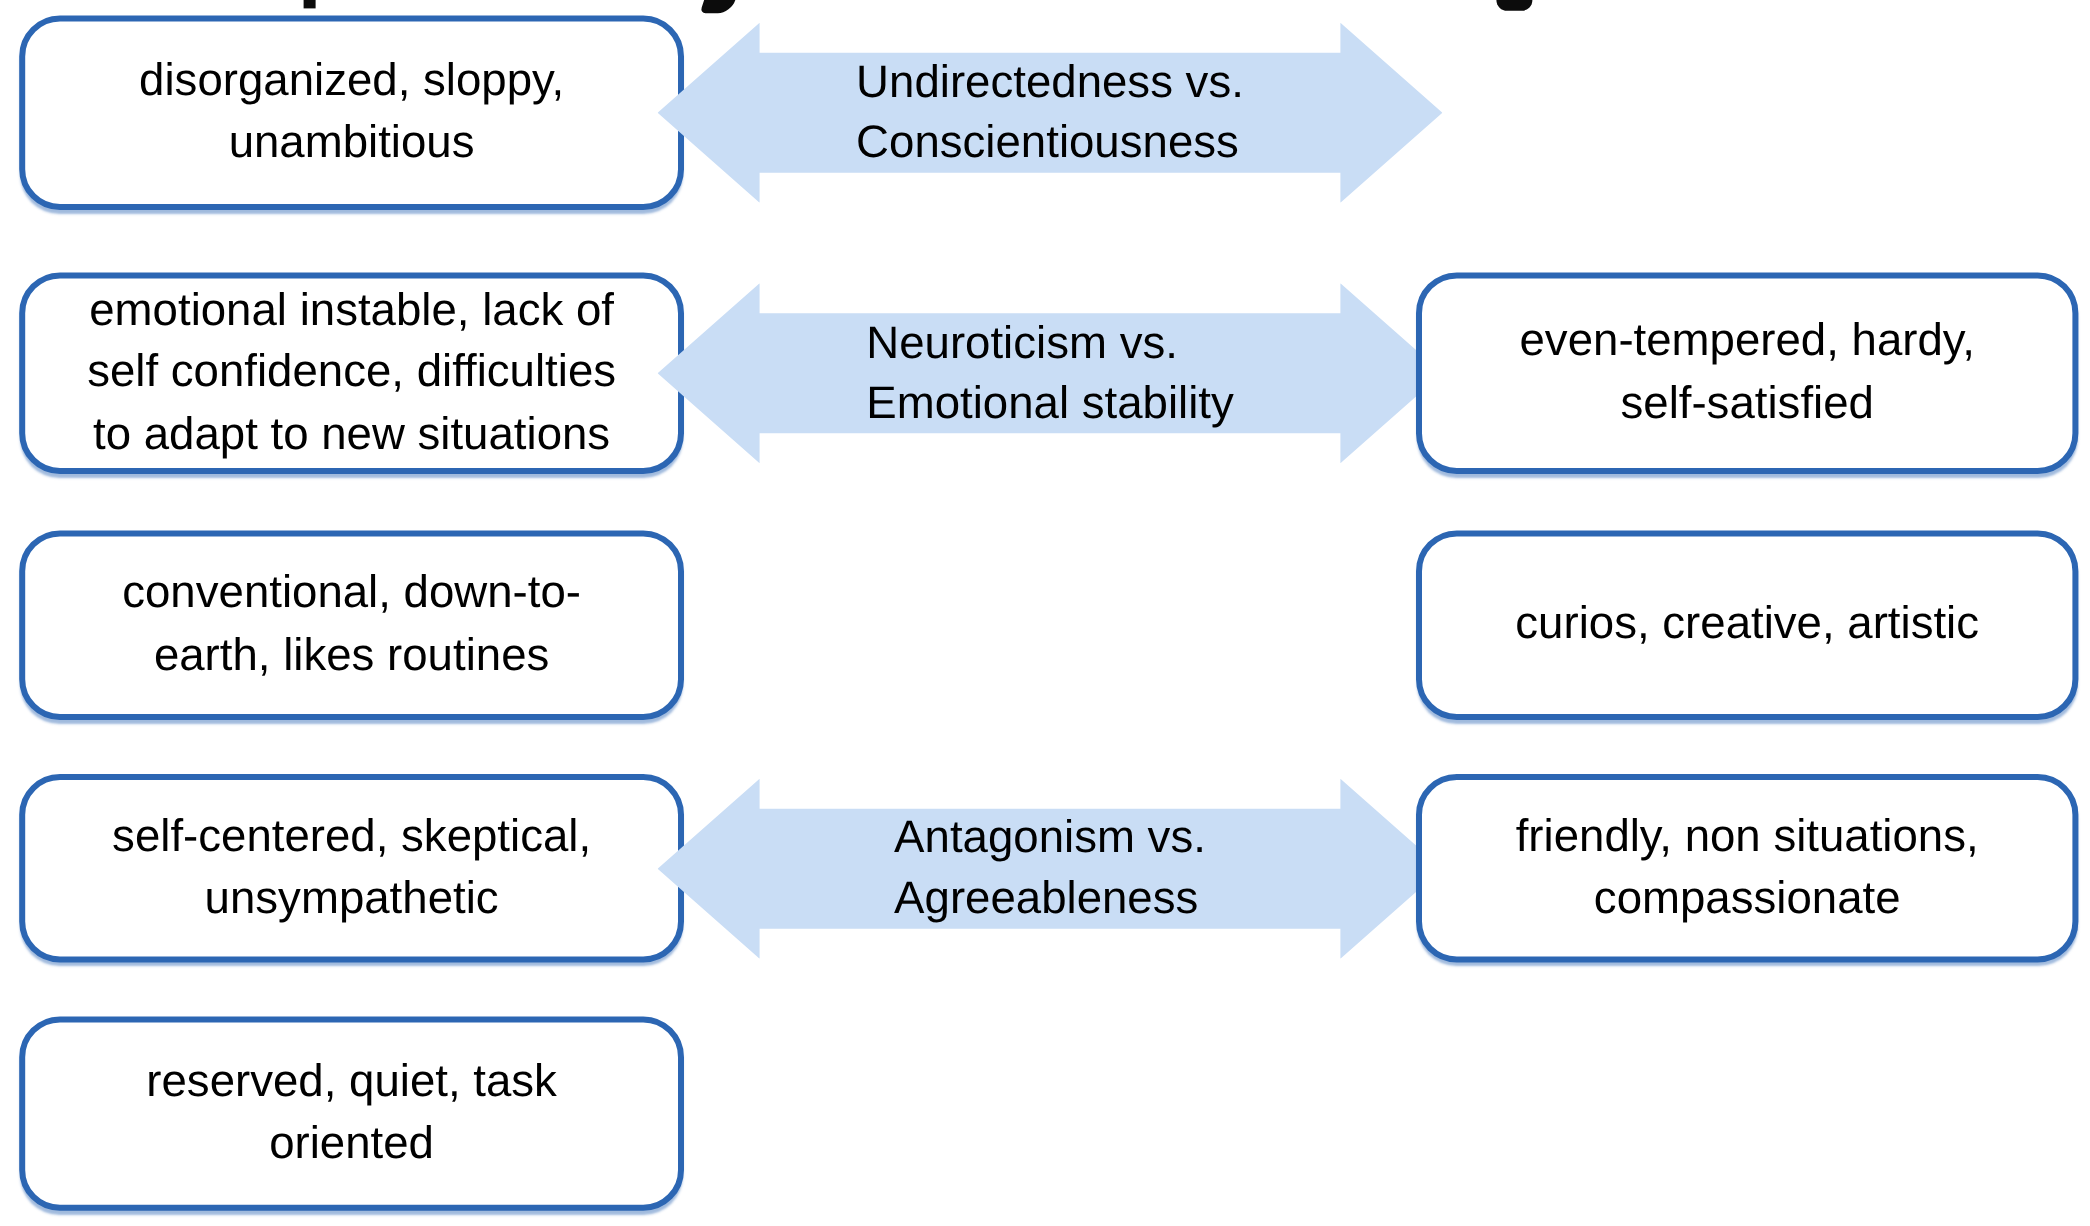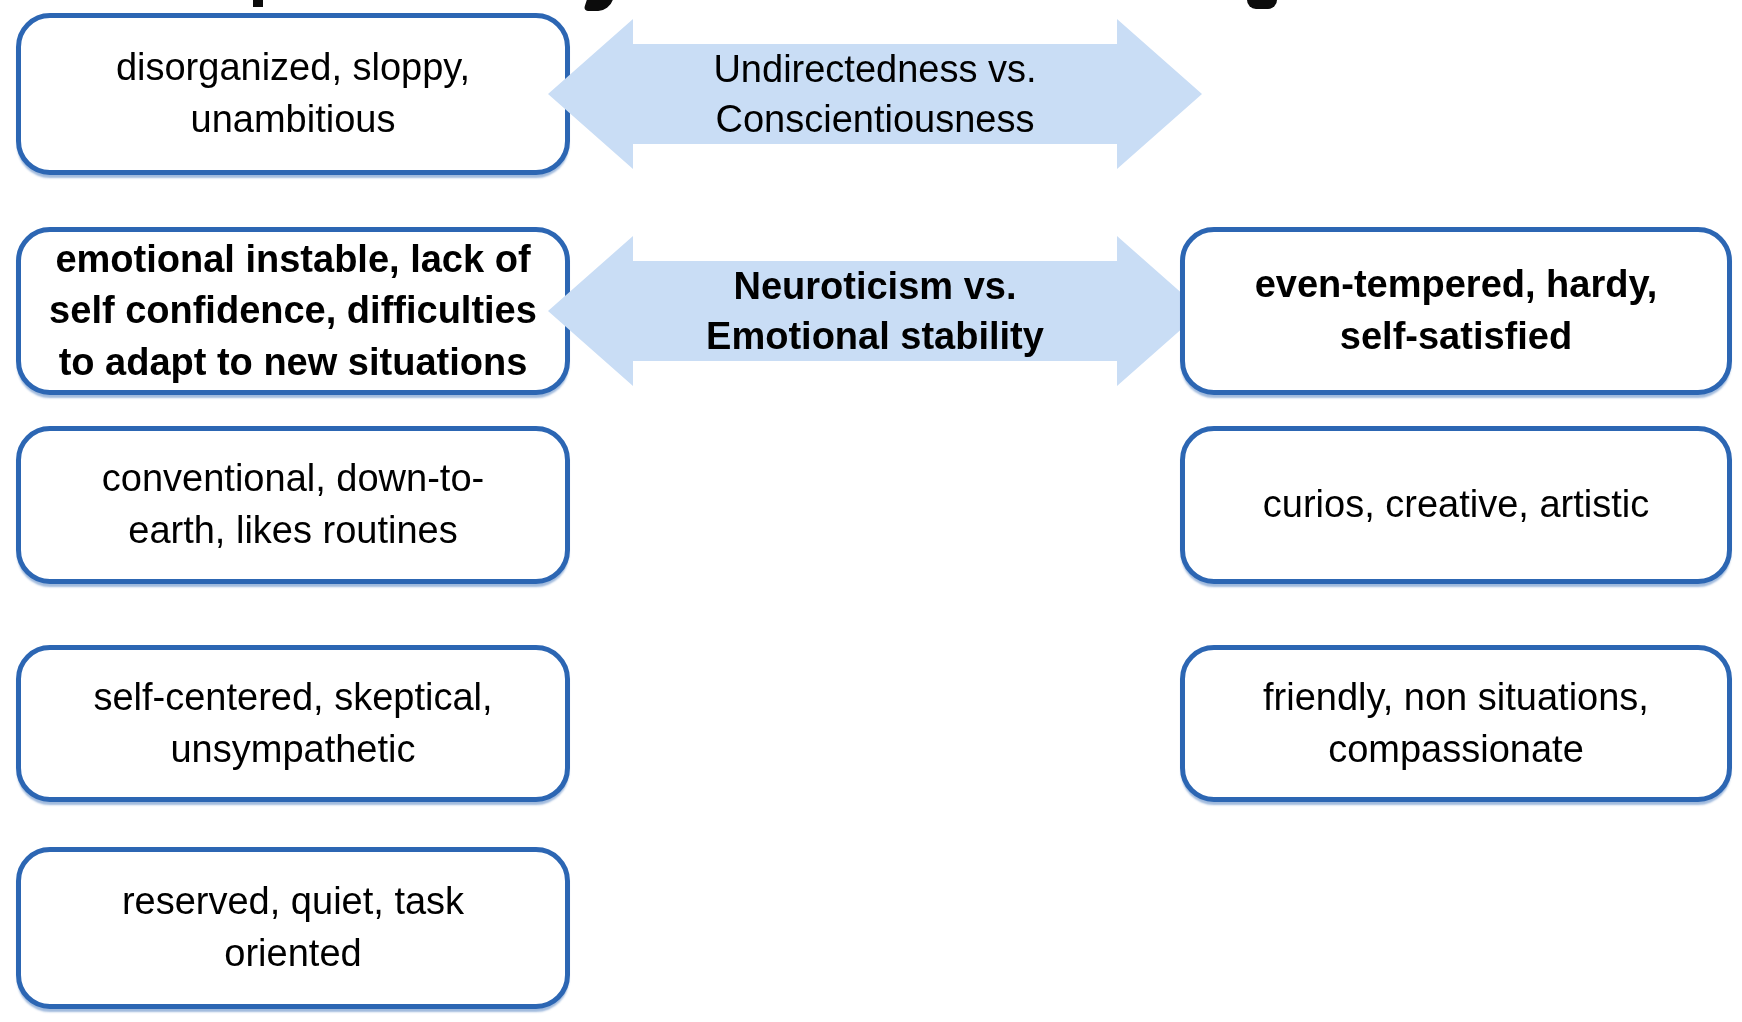--- a/index.html
+++ b/index.html
@@ -7,22 +7,22 @@
     position: relative;
     width: 1742px;
     height: 1022px;
     background: var(--page-bg, #ffffff);
     font-family: "Liberation Sans", sans-serif;
     color: var(--text-color, #000000);
     overflow: hidden;
   }
   .row { position: absolute; left: 0; width: 1742px; }
   .row.r1 { top: 13px;  height: 162px; }
-  .row.r2 { top: 227px; height: 168px; font-weight: bold; }
-  .row.r3 { top: 426px; height: 158px; }
+  .row.r2 { top: 227px; height: 168px; }
+  .row.r3 { top: 442px; height: 158px; }
   .row.r4 { top: 645px; height: 157px; }
   .row.r5 { top: 847px; height: 162px; }
 
   .trait-box {
     position: absolute;
     top: 0; bottom: 0;
     box-sizing: border-box;
     background: var(--box-fill, #ffffff);
     border: 5px solid var(--box-border, #2c66b3);
     border-radius: 34px;
@@ -47,21 +47,21 @@
     top: 50%;
     transform: translateY(-50%);
   }
   .arrow-wrap svg { position: absolute; inset: 0; width: 100%; height: 100%; }
   .arrow-label {
     position: absolute;
     inset: 0;
     display: flex;
     align-items: center;
     justify-content: center;
-    text-align: center;
+    text-align: left;
     white-space: pre-line;
     font-size: 38px;
     line-height: 1.32;
   }
 
   
   .frag { position: absolute; background: #0c0c0c; }
   .frag.f1 { left: 253px;  top: 0; width: 10px; height: 7px; }
   .frag.f2 { left: 585px;  top: 0; width: 26px; height: 11px; border-radius: 0 0 14px 6px; transform: skewX(-18deg); }
   .frag.f3 { left: 1247px; top: 0; width: 30px; height: 9px;  border-radius: 0 0 16px 16px; }
@@ -116,20 +116,27 @@
     <div class="trait-box right">
       <span>curios, creative, artistic</span>
     </div>
   </div>
 
   <div class="row r4">
     <div class="trait-box left">
       <span>self-centered, skeptical,
 unsympathetic</span>
     </div>
+    <div class="arrow-wrap">
+      <svg viewBox="0 0 654 150" preserveAspectRatio="none">
+        <polygon points="0,75 85,0 85,25 569,25 569,0 654,75 569,150 569,125 85,125 85,150" style="fill: var(--arrow-fill, #c9ddf5);"></polygon>
+      </svg>
+      <div class="arrow-label">Antagonism vs.
+Agreeableness</div>
+    </div>
     <div class="trait-box right">
       <span>friendly, non situations,
 compassionate</span>
     </div>
   </div>
 
   <div class="row r5">
     <div class="trait-box left">
       <span>reserved, quiet, task
 oriented</span>

